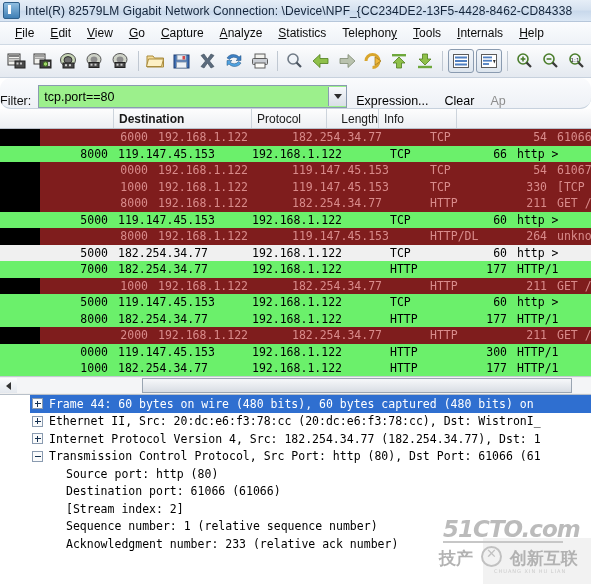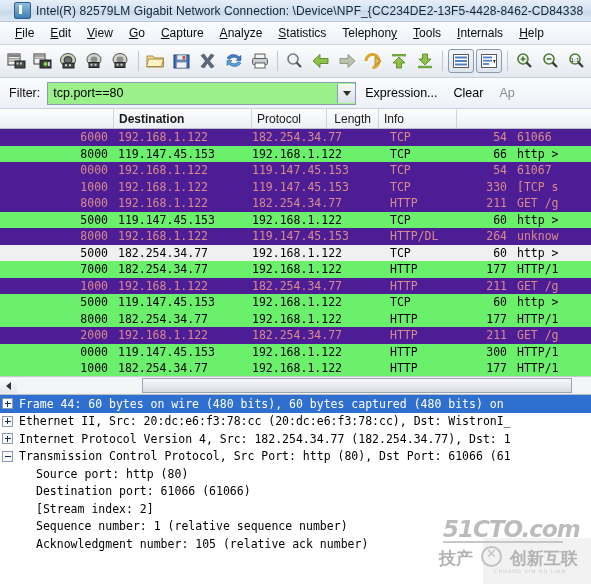--- a/index.html
+++ b/index.html
@@ -26,21 +26,21 @@
   }
 
   
   .titlebar {
     height: 21px;
     flex: 0 0 21px;
     background: linear-gradient(to bottom, #e6eef7 0%, #d6e2f0 45%, #c9d9ec 55%, #dbe7f5 100%);
     border-bottom: 1px solid #b6c6da;
     display: flex;
     align-items: center;
-    padding-left: 14px;
+    padding-left: 3px;
     overflow: hidden;
     white-space: nowrap;
   }
   .titlebar .appicon {
     width: 15px;
     height: 15px;
     flex: 0 0 15px;
     background: linear-gradient(to bottom, #8fbde0, #3f7fb5);
     border: 1px solid #2e5f8a;
     border-radius: 2px;
@@ -113,24 +113,25 @@
     flex: 0 0 1px;
   }
 
   
   .filterbar {
     height: 30px;
     flex: 0 0 30px;
     background: linear-gradient(to bottom, #fafbfd 0%, #eef1f6 100%);
     border-bottom: 1px solid #c7d1dd;
     display: flex;
-    align-items: center;
-    padding-left: 9px;
+    align-items: flex-end;
+    padding-left: 0;
     overflow: hidden;
     white-space: nowrap;
+    border-radius: 11px;
   }
   .filter-label {
     font-size: 12.5px;
     margin-right: 7px;
     color: #101010;
   }
   .filter-input-wrap {
     flex: 0 0 auto;
     width: 307px;
     height: 21px;
@@ -200,21 +201,21 @@
   }
   .hcell {
     display: flex;
     align-items: center;
     border-right: 1px solid #cdd4dc;
     padding-left: 5px;
     box-sizing: border-box;
     white-space: nowrap;
     overflow: hidden;
   }
-  .hcell.num { justify-content: flex-end; padding-right: 7px; padding-left: 0; }
+  .hcell.num { justify-content: flex-end; padding-right: 0; padding-left: 0; }
 
   .plist-body {
     flex: 1 1 auto;
     overflow: hidden;
     position: relative;
     background: #000;
   }
   .prow {
     height: 16.5px;
     display: flex;
@@ -227,21 +228,21 @@
   }
   .prow .c {
     box-sizing: border-box;
     overflow: hidden;
     white-space: nowrap;
     padding-left: 4px;
   }
   .prow .c.num { text-align: right; padding-right: 6px; padding-left: 0; }
 
   
-  .prow.black  { background: #4c1d95; color: #d98b8b; }
+  .prow.black  { background: #7f1d1d; color: #d98b8b; margin-left: 40px; }
   .prow.green  { background: #6bf06b; color: #000000; }
   .prow.white  { background: #f0f0f0; color: #000000; }
 
   .hscroll {
     flex: 0 0 17px;
     height: 17px;
     background: #f0f0f0;
     border-top: 1px solid #c3cad2;
     display: flex;
     align-items: center;
@@ -271,20 +272,21 @@
   }
 
   
   .detail-pane {
     flex: 1 1 auto;
     background: #ffffff;
     overflow: hidden;
     position: relative;
     font-family: "DejaVu Sans Mono", monospace;
     font-size: 11.5px;
+    margin-left: 30px;
   }
   .drow {
     height: 17.5px;
     display: flex;
     align-items: center;
     white-space: nowrap;
     overflow: hidden;
     padding-left: 2px;
   }
   .drow.selected {
@@ -765,21 +767,21 @@
       <div class="drow indent">
         <span class="twisty-spacer" style="display: inline-block; width: 34px; flex: 0 0 34px;"></span>
         <span class="dtext">[Stream index: 2]</span>
       </div>
       <div class="drow indent">
         <span class="twisty-spacer" style="display: inline-block; width: 34px; flex: 0 0 34px;"></span>
         <span class="dtext">Sequence number: 1    (relative sequence number)</span>
       </div>
       <div class="drow indent">
         <span class="twisty-spacer" style="display: inline-block; width: 34px; flex: 0 0 34px;"></span>
-        <span class="dtext">Acknowledgment number: 105    (relative ack number)</span>
+        <span class="dtext">Acknowledgment number: 233    (relative ack number)</span>
       </div>
       <div class="watermark">
       <div class="wm-box"></div>
       <div class="wm-top">51CTO.com</div>
       <div class="wm-rule"></div>
       <div class="wm-bot">
         <span>技产</span>
         <span style="display:inline-block;width:17px;height:17px;border:2px solid #c0c0c0;border-radius:50%;position:relative;vertical-align:-3px;margin:0 2px;">
           <span style="position:absolute;left:3px;top:-2px;font-size:13px;color:#c0c0c0;">✕</span>
         </span>

